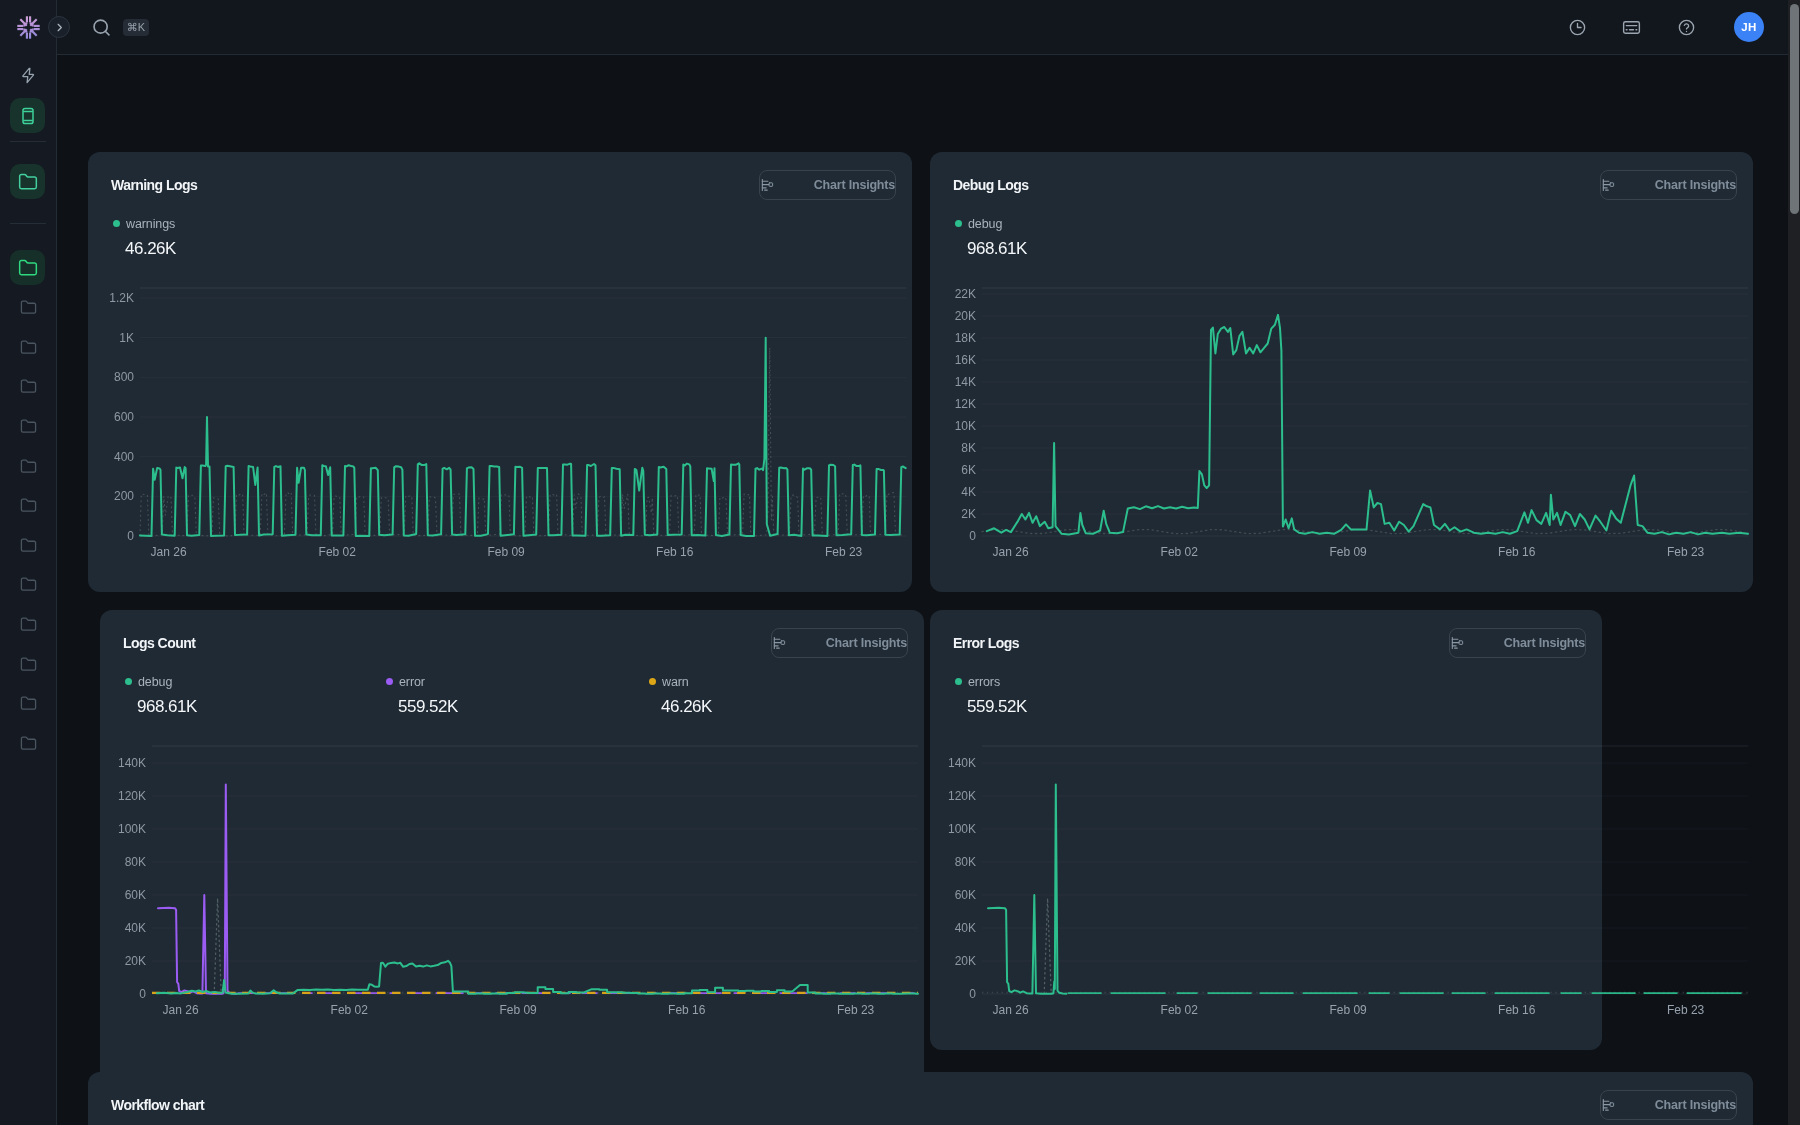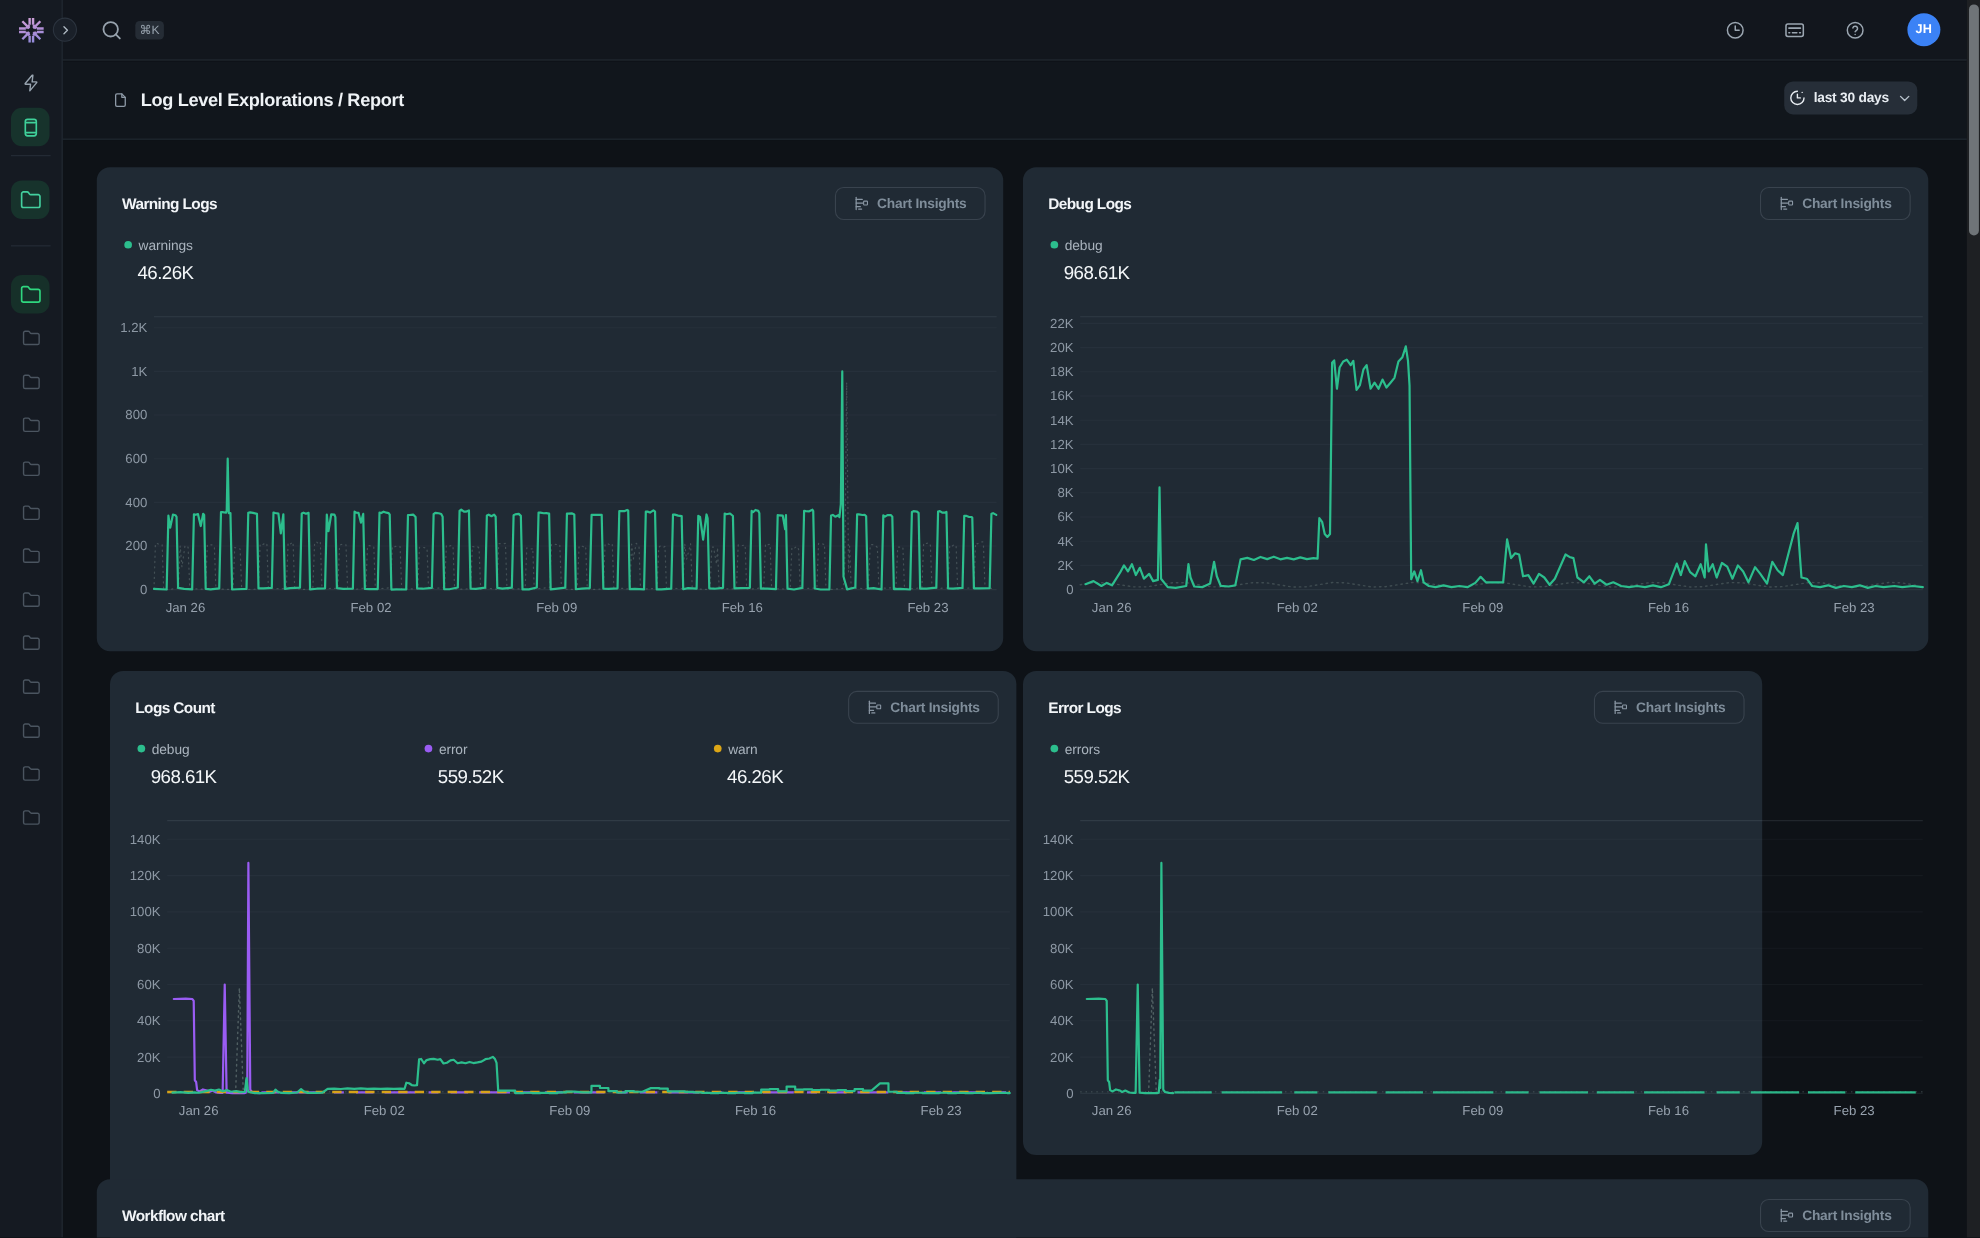--- a/index.html
+++ b/index.html
@@ -5,21 +5,21 @@
 html,body { width:1800px; height:1125px; overflow:hidden; background:#0e1217; font-family:"Liberation Sans", sans-serif; }
 #app { position:relative; width:1800px; height:1125px; }
 #sidebar { position:absolute; left:0; top:0; width:57px; height:1125px; background:#151a22; border-right:1px solid #232b34; }
 #topbar { position:absolute; left:57px; top:0; width:1731px; height:55px; background:#12161d; border-bottom:1px solid #222a33; }
 #header { position:absolute; left:57px; top:56px; width:1731px; height:71px; background:#11161c; border-bottom:1px solid #222a33; }
 #content { position:absolute; left:57px; top:128px; width:1731px; height:997px; background:#0e1217; }
 #scroll { position:absolute; right:0; top:0; width:12px; height:1125px; background:#1e2023; }
 #thumb { position:absolute; right:1px; top:4px; width:9px; height:210px; border-radius:5px; background:#6f7478; }
 .card { position:absolute; background:#202a34; border-radius:12px; }
 .ctitle { position:absolute; left:23px; top:25px; font-size:14px; font-weight:700; color:#f2f5f8; letter-spacing:-0.55px; }
-.cibtn { position:absolute; right:16px; top:18px; height:30px; width:137px; box-sizing:border-box; border:1px solid #39434e; border-radius:8px; display:flex; align-items:center; justify-content:center; gap:7px; color:#7f8d9a; font-size:12.5px; font-weight:600; letter-spacing:-0.2px; }
+.cibtn { position:absolute; right:16px; top:18px; height:30px; width:137px; box-sizing:border-box; border:1px solid #39434e; border-radius:8px; display:flex; align-items:center; justify-content:space-between; gap:7px; color:#7f8d9a; font-size:12.5px; font-weight:600; letter-spacing:-0.2px; }
 .lg { position:absolute; top:62px; margin-left:-2px; }
 .dot { display:inline-block; width:7px; height:7px; border-radius:50%; vertical-align:middle; margin-right:6px; }
 .lglab { font-size:12.5px; color:#a9b3bd; vertical-align:middle; letter-spacing:-0.1px;margin-top:40px; }
 .lgval { margin-top:7px; margin-left:12px; font-size:17px; font-weight:400; color:#f4f7f9; letter-spacing:-0.5px; }
 .plot { position:absolute; left:0; top:0; }
 .ax { font-size:12px; fill:#8d98a4; font-family:"Liberation Sans", sans-serif; }
 .axx { font-size:12px; fill:#97a2ae; font-family:"Liberation Sans", sans-serif; }
 .sideicon { position:absolute; left:0; width:57px; display:flex; justify-content:center; }
 .sqbtn { position:absolute; left:10px; width:35px; height:35px; border-radius:10px; display:flex; align-items:center; justify-content:center; }
 .fold { position:absolute; left:0; width:57px; height:18px; display:flex; justify-content:center; }
@@ -44,38 +44,20 @@
           <path d="M6 14.6h.9M9.7 14.6h4.6M17.1 14.6h.9"></path>
         </svg></div>
   <div style="position:absolute;left:1619.5px;top:17.5px;"><svg width="19" height="19" viewBox="0 0 24 24" fill="none" stroke="#9ba6b1" stroke-width="1.7" stroke-linecap="round" stroke-linejoin="round">
           <circle cx="12" cy="12" r="9"></circle>
           <path d="M9.3 9.3a2.8 2.8 0 0 1 5.45.9c0 1.85-2.75 2.3-2.75 3.6"></path>
           <path d="M12 17h.01"></path>
         </svg></div>
   <div style="position:absolute;left:1677px;top:12px;width:30px;height:30px;border-radius:50%;background:#3b82f6;color:#fff;font-size:11.5px;font-weight:700;display:flex;align-items:center;justify-content:center;letter-spacing:0.3px;">JH</div>
 </div>
 
-<div id="header">
-  <div style="position:absolute;left:45px;top:27px;"><svg width="15" height="16" viewBox="0 0 24 24" fill="none" stroke="#8e9aa7" stroke-width="1.9" stroke-linecap="round" stroke-linejoin="round">
-          <path d="M14 3H7a2 2 0 0 0-2 2v14a2 2 0 0 0 2 2h10a2 2 0 0 0 2-2V8z"></path>
-          <path d="M14 3v5h5"></path>
-        </svg></div>
-  <div style="position:absolute;left:71px;top:26px;font-size:16.5px;font-weight:700;color:#eff3f6;letter-spacing:-0.3px;">Log Level Explorations / Report</div>
-  <div style="position:absolute;left:1565px;top:18px;height:30px;width:121px;box-sizing:border-box;background:#262e38;border-radius:8px;display:flex;align-items:center;justify-content:center;gap:7px;">
-    <svg width="16" height="16" viewBox="0 0 24 24" fill="none" stroke="#e7ecf1" stroke-width="1.9" stroke-linecap="round" stroke-linejoin="round">
-          <path d="M12 3a9 9 0 1 0 9 9"></path>
-          <path d="M12 7v5h4"></path>
-          <path d="M18.5 4.5h.01"></path>
-        </svg>
-        <span style="font-size:12.5px;font-weight:700;color:#e8edf2;letter-spacing:-0.2px;">last 30 days</span>
-        <svg width="15" height="15" viewBox="0 0 24 24" fill="none" stroke="#b6c0ca" stroke-width="2" stroke-linecap="round" stroke-linejoin="round">
-          <path d="m6 9 6 6 6-6"></path>
-        </svg>
-  </div>
-</div>
 
 <div id="content"></div>
 
 <div id="sidebar">
   <div class="sideicon" style="top:15px;">
         <svg width="25" height="25" viewBox="0 0 48 48" fill="none">
 <defs>
             <linearGradient id="lg" gradientUnits="userSpaceOnUse" x1="20" y1="0" x2="30" y2="48">
               <stop offset="0" stop-color="#d3a3d8"></stop>
               <stop offset="0.45" stop-color="#b48fd6"></stop>

